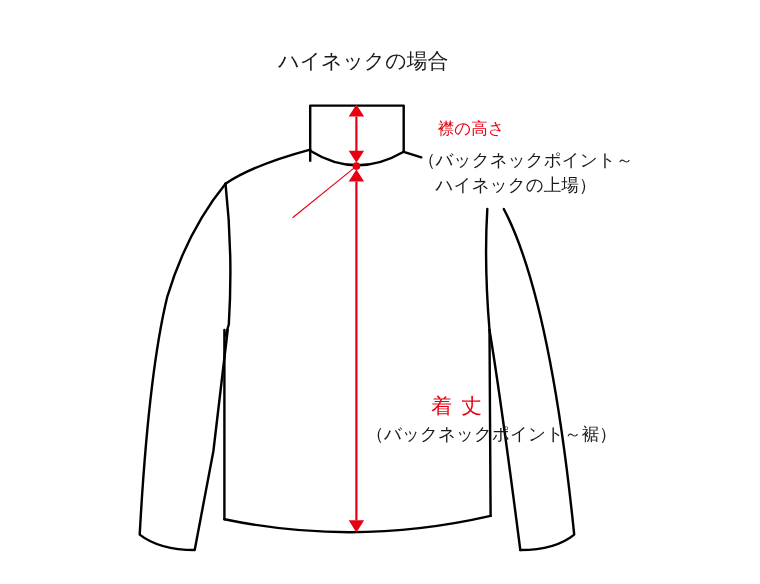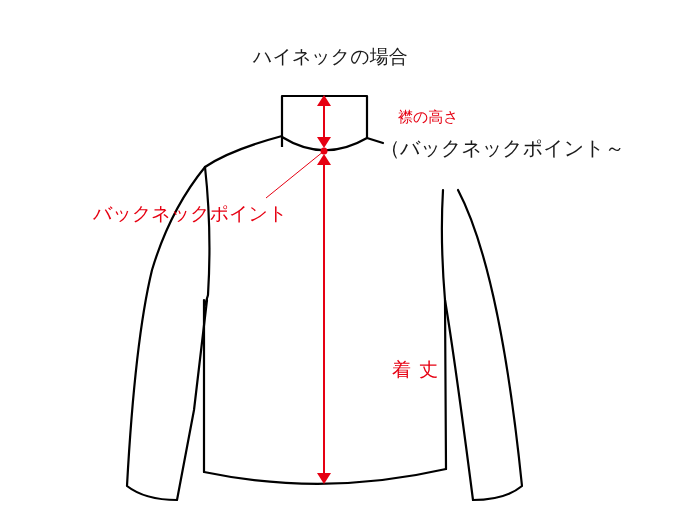--- a/index.html
+++ b/index.html
@@ -4,21 +4,21 @@
   <style>
     html, body { margin: 0; padding: 0; background: #ffffff; }
     body { width: 691px; height: 531px; position: relative; overflow: hidden;
            font-family: "DejaVu Sans", "Liberation Sans", sans-serif; }
     .canvas { position: absolute; left: 0; top: 0; width: 558px; height: 531px; }
     .label { position: absolute; white-space: nowrap; line-height: 1; }
     .title { left: 253px; top: 47px; font-size: 19px; color: #1a1a1a; }
     .red { color: #e60012; }
     .black { color: #1a1a1a; }
     .collar-label { left: 398px; top: 110px; font-size: 15px; }
-    .collar-sub1 { left: 380px; top: 138px; font-size: 20px; }
+    .collar-sub1 { left: 380px; top: 138px; font-size: 16px; }
     .collar-sub2 { left: 396px; top: 161px; font-size: 16px; }
     .bnp-label { left: 93px; top: 204px; font-size: 19px; }
     .length-label { left: 355px; top: 360px; font-size: 19px; letter-spacing: 8px; margin-left: 37px; }
     .length-sub { left: 333px; top: 387px; font-size: 16px; }
   </style>
 </head>
 <body>
 
 <div class="canvas">
   <svg width="691" height="531" viewBox="0 0 691 531" xmlns="http://www.w3.org/2000/svg">
@@ -65,17 +65,18 @@
       <line x1="324" y1="165" x2="324" y2="473" stroke-width="2"></line>
       <polygon points="317,165 331,165 324,154" stroke="none"></polygon>
       <polygon points="317,473 331,473 324,484" stroke="none"></polygon>
     </g>
   </svg>
 
   <div class="label title">ハイネックの場合</div>
 
   <div class="label collar-label red">襟の高さ</div>
   <div class="label collar-sub1 black">（バックネックポイント～</div>
+  <div class="label collar-sub2 black">ハイネックの上場）</div>
 
-  <div class="label bnp-label red">バックネックポイント</div>
 
   <div class="label length-label red">着丈</div>
+  <div class="label length-sub black">（バックネックポイント～裾）</div>
 </div>
 
 </body></html>

